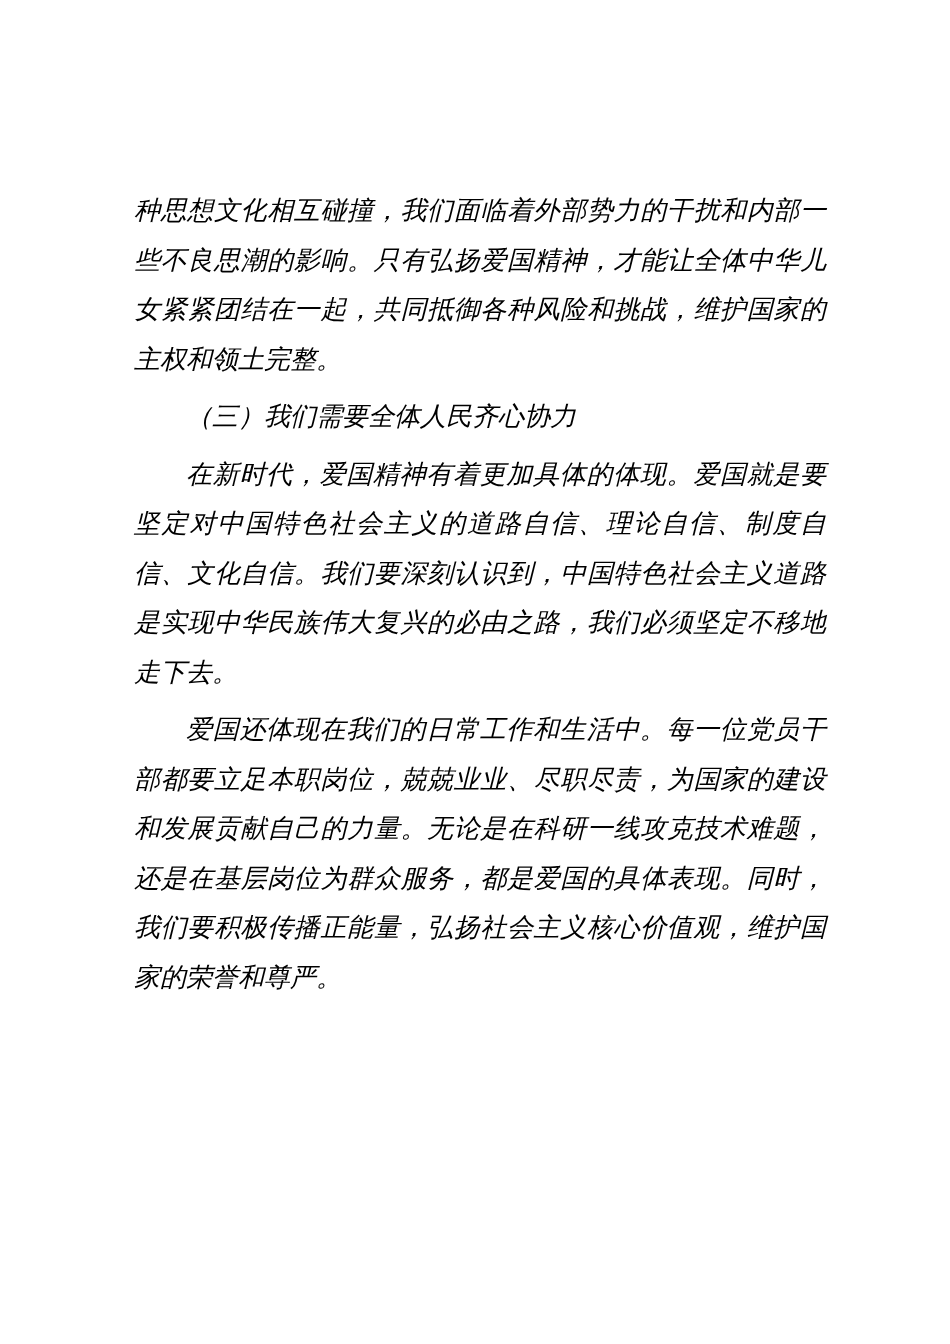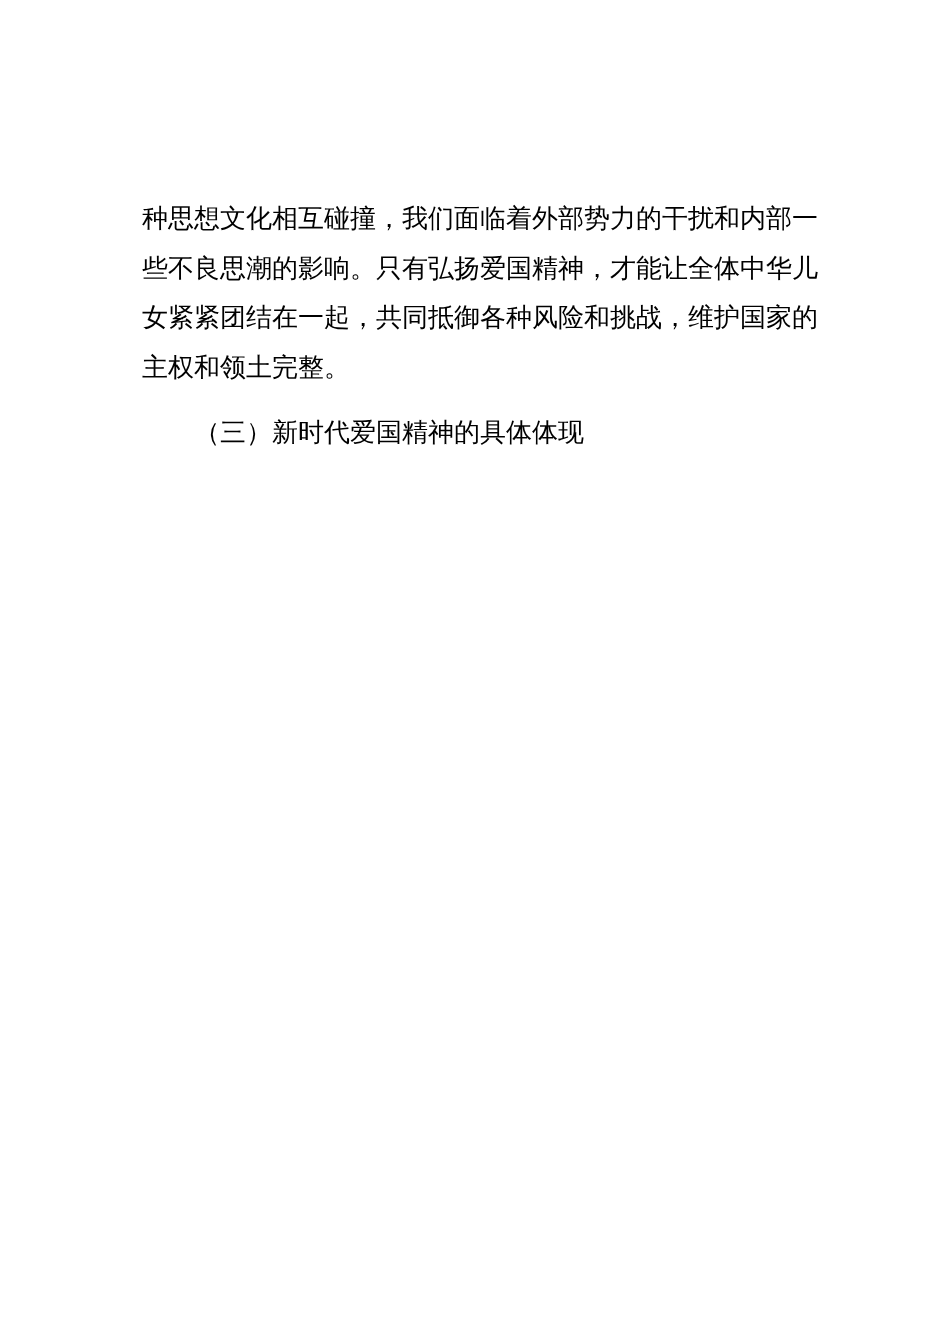--- a/index.html
+++ b/index.html
@@ -26,31 +26,34 @@
     width: 708px;
     color: #000000;
     font-size: 26px;
     line-height: 49.5px;
     text-align: justify;
     text-justify: inter-ideograph;
     word-break: break-all;
     letter-spacing: 0;
   }
   .para {
-    margin: 16px;
+    margin: 8px;
     padding: 0;
+    font-style: italic;
   }
   .para.indent {
     text-indent: 52px; 
   }
   .para.heading {
     font-weight: normal; 
   }
 </style>
 </head>
 <body>
 
 <div class="page">
   <div class="text-block">
     <p class="para no-indent">种思想文化相互碰撞，我们面临着外部势力的干扰和内部一些不良思潮的影响。只有弘扬爱国精神，才能让全体中华儿女紧紧团结在一起，共同抵御各种风险和挑战，维护国家的主权和领土完整。</p>
-    <p class="para indent heading">（三）新时代爱国精神的具体体现</p>
+    <p class="para indent heading">（三）我们需要全体人民齐心协力</p>
+    <p class="para indent">在新时代，爱国精神有着更加具体的体现。爱国就是要坚定对中国特色社会主义的道路自信、理论自信、制度自信、文化自信。我们要深刻认识到，中国特色社会主义道路是实现中华民族伟大复兴的必由之路，我们必须坚定不移地走下去。</p>
+    <p class="para indent">爱国还体现在我们的日常工作和生活中。每一位党员干部都要立足本职岗位，兢兢业业、尽职尽责，为国家的建设和发展贡献自己的力量。无论是在科研一线攻克技术难题，还是在基层岗位为群众服务，都是爱国的具体表现。同时，我们要积极传播正能量，弘扬社会主义核心价值观，维护国家的荣誉和尊严。</p>
   </div>
 </div>
 
 </body></html>

